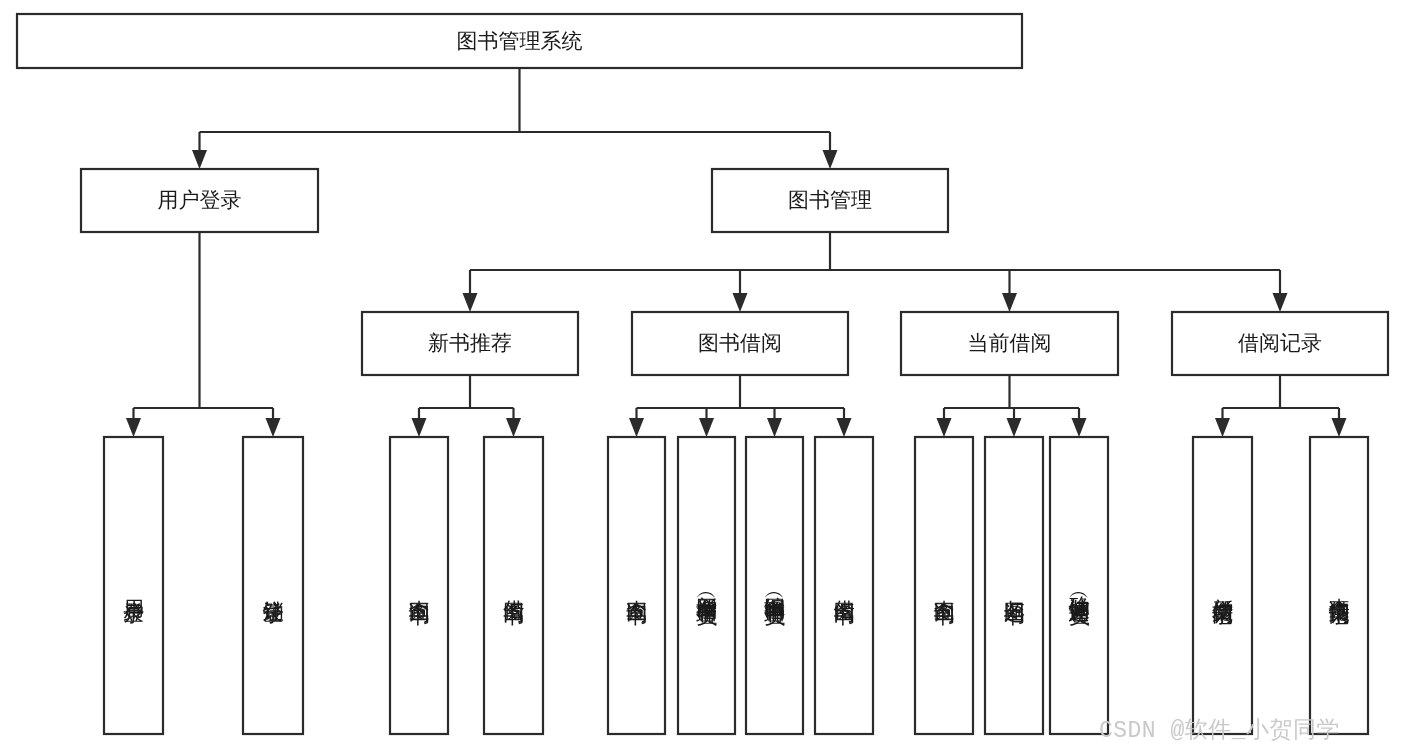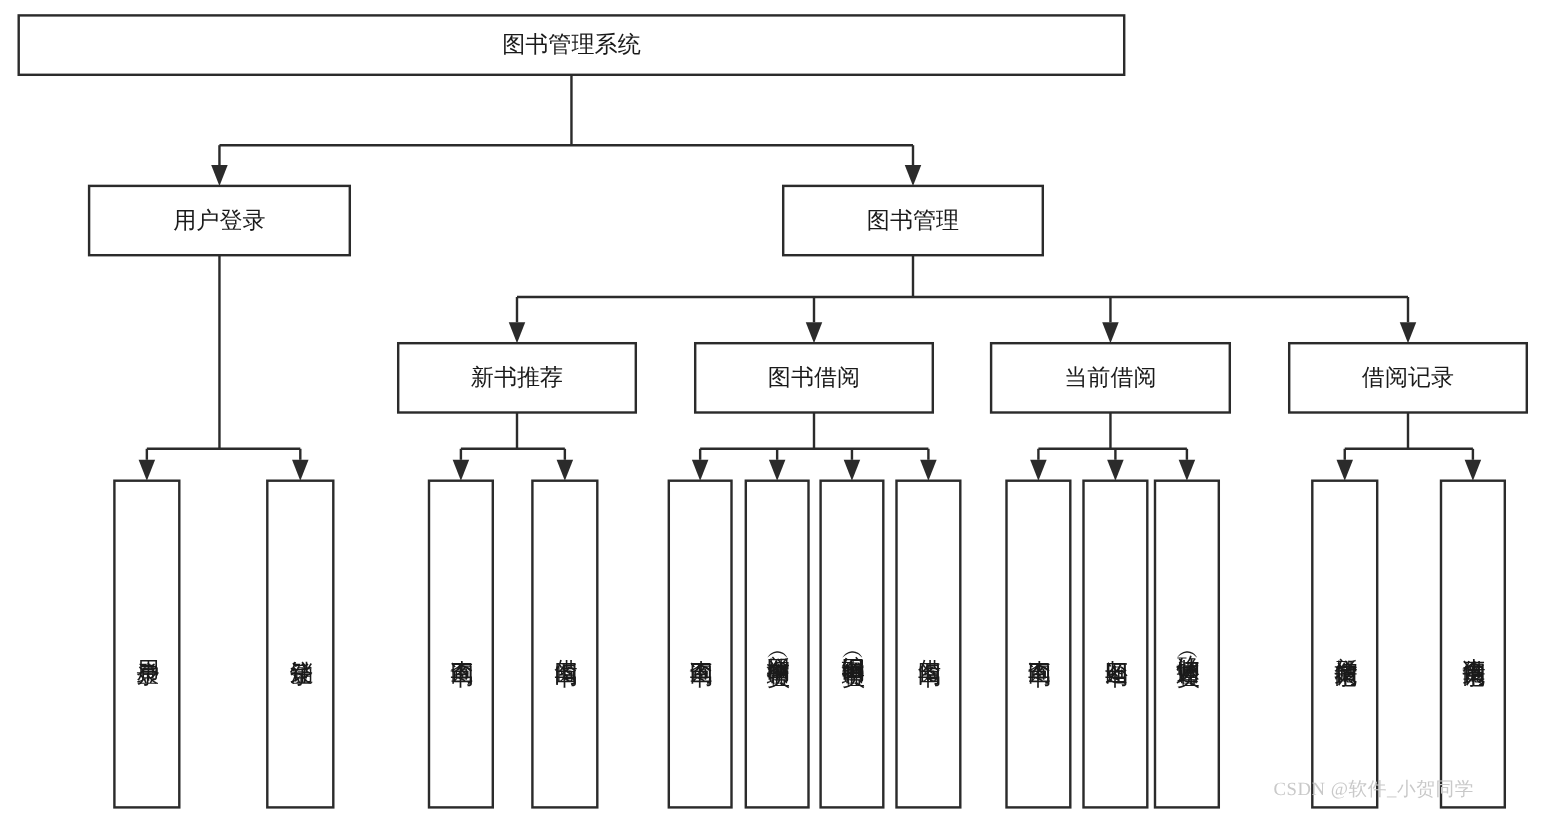--- a/index.html
+++ b/index.html
@@ -60,23 +60,23 @@
     display: flex;
     align-items: center;
     justify-content: center;
     text-align: center;
     white-space: nowrap;
     user-select: none;
   }
   .watermark {
     position: absolute;
     right: 10px;
-    bottom: 18px;
-    font-family: Liberation Serif, serif;
-    font-size: 17px;
+    bottom: 2px;
+    font-family: Liberation Mono, monospace;
+    font-size: 23px;
     color: #c9c9c9;
     letter-spacing: 0.5px;
     white-space: nowrap;
   }
 </style>
 </head>
 <body>
 
 <div id="diagram-root">
 

